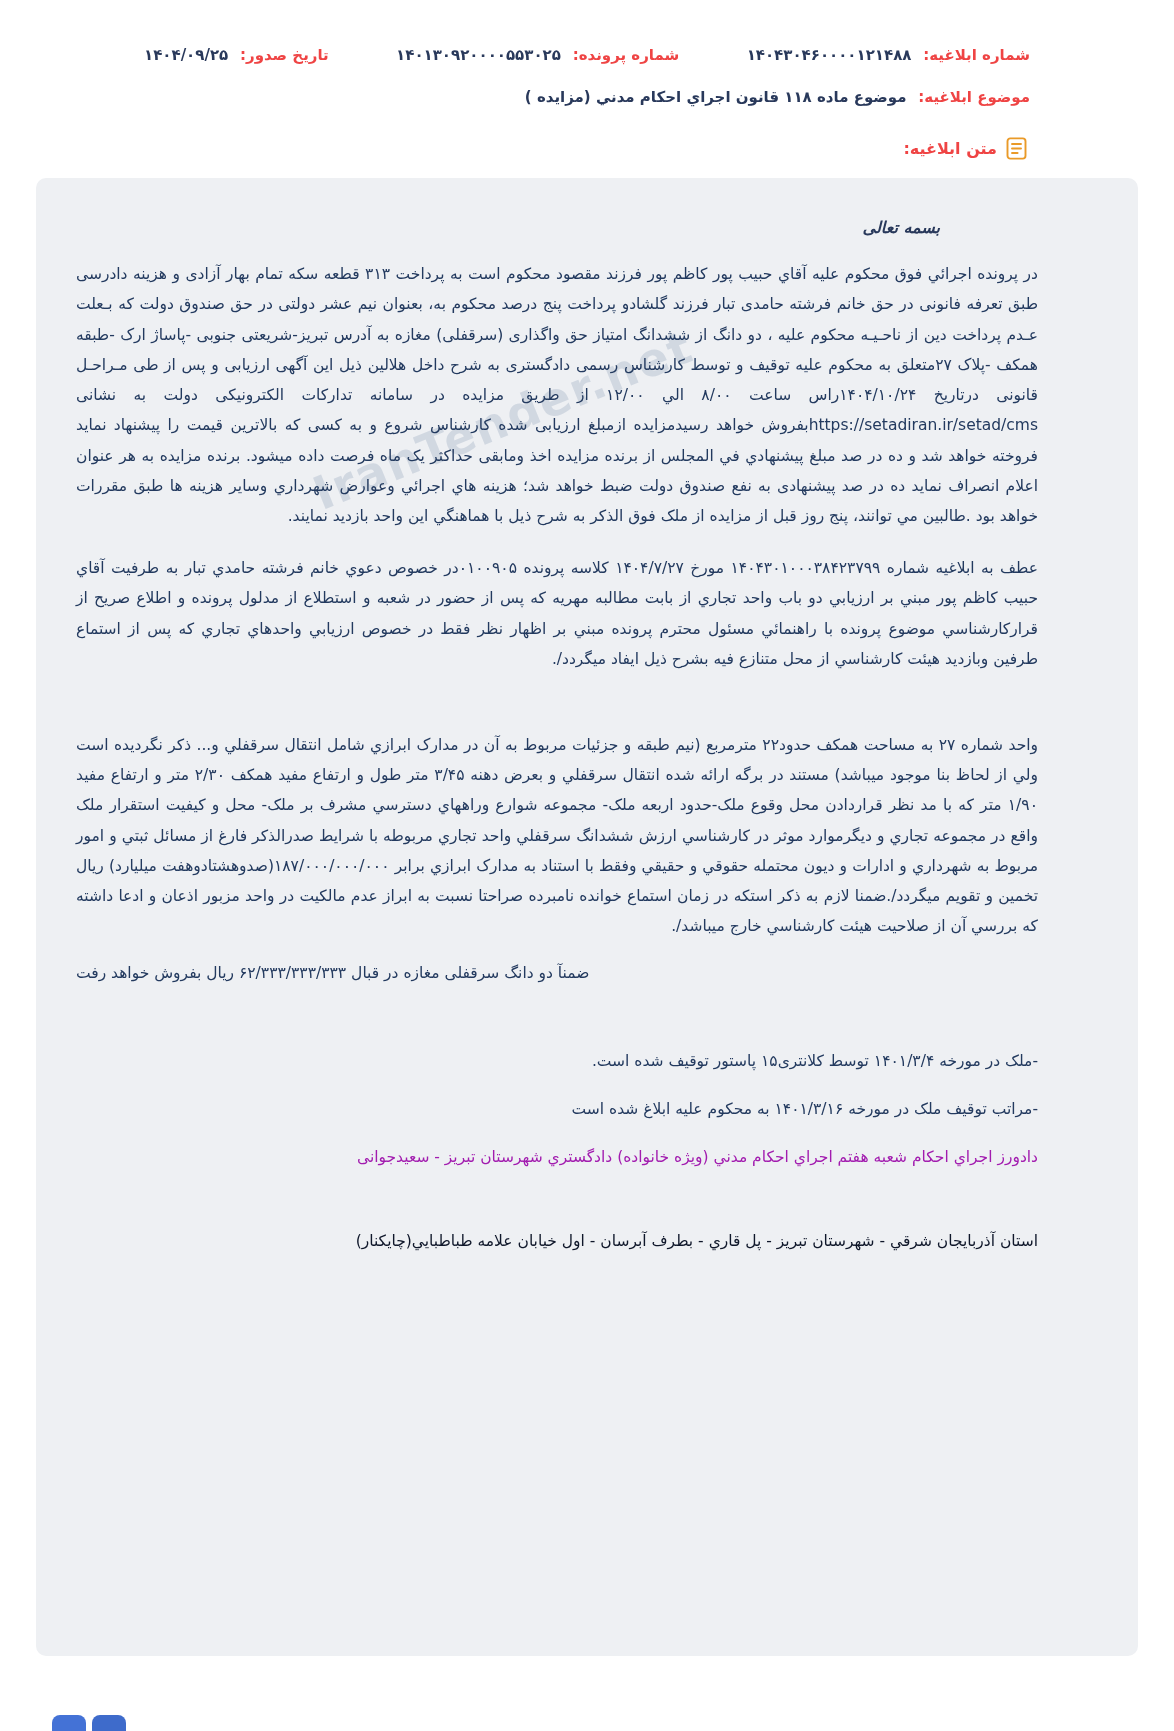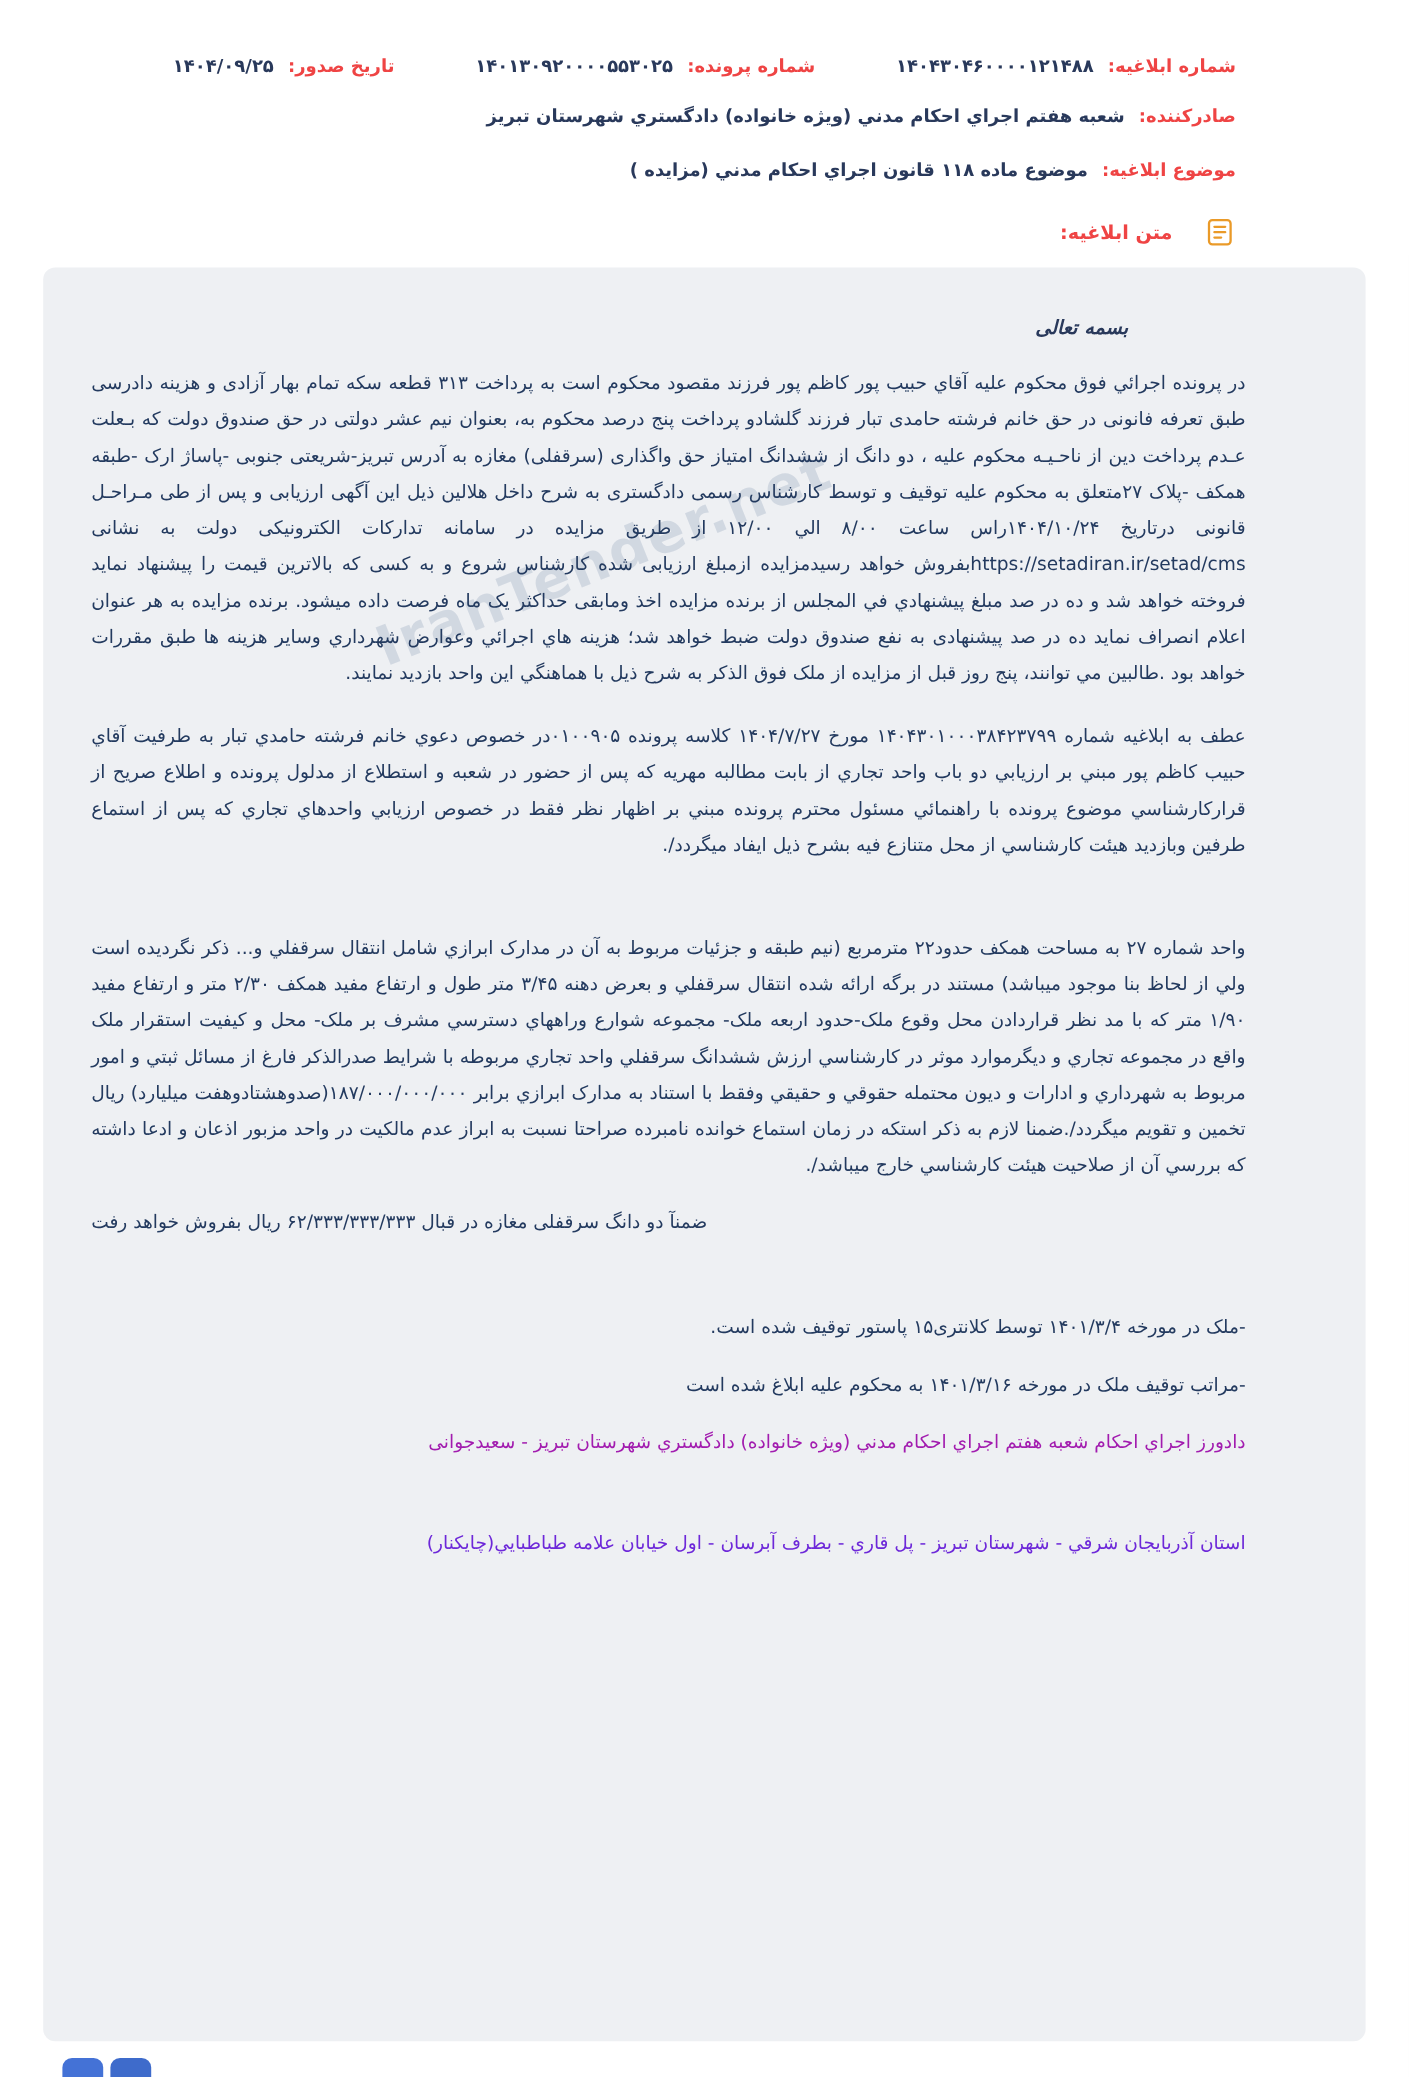--- a/index.html
+++ b/index.html
@@ -12,21 +12,21 @@
     overflow:hidden;
   }
   .page { position:relative; width:1174px; height:1731px; background:#ffffff; overflow:hidden; }
 
   
   .doc-header { padding:46px 144px 0 144px; }
   .meta-row { display:flex; justify-content:space-between; align-items:center; font-size:15px; }
   .label { color:#ef4444; font-weight:bold; }
   .value { color:#29395B; font-weight:bold; margin-right:7px; }
   .hline { margin-top:21px; font-size:15px; line-height:1.6; }
-  .body-label-row { display:flex; align-items:center; gap:26px; margin-top:26px; }
+  .body-label-row { display:flex; align-items:center; gap:6px; margin-top:26px; }
   .body-label-row .label { font-size:16px; }
   .note-icon { display:inline-flex; align-items:center; }
 
   
   .card {
     position:relative;
     margin:16px 36px 0 36px;
     background:#EEF0F3;
     border-radius:10px;
     padding:34px 100px 60px 40px;
@@ -46,21 +46,21 @@
   .bismillah { font-size:16px; font-weight:bold; padding-right:98px; margin-bottom:16px; line-height:1.95;font-style:italic; }
   .auction-title { font-size:15.5px; font-weight:bold; margin-bottom:18px; line-height:1.95; }
   .para { font-size:15.5px; line-height:1.95; text-align:justify; color:#233A5F; }
   .p1 { margin-bottom:22px; }
   .p2 { margin-bottom:56px; }
   .p3 { margin-bottom:16px; }
   .p4 { margin-bottom:58px; text-align:left; }
   .list-line { font-size:15.5px; line-height:1.95; margin-bottom:18px; color:#233A5F; }
   .li3 { margin-bottom:50px; }
   .sig1 { font-size:15.5px; line-height:1.95; margin-bottom:54px; color:#a21caf; }
-  .sig2 { font-size:15.5px; line-height:1.95; color:#6d28d9; }
+  .sig2 { font-size:15.5px; line-height:1.95; color:#0f172a; }
 
   
   .fab {
     position:absolute;
     width:34px; height:34px;
     border-radius:8px;
     background:#4472D6;
     bottom:-18px;
   }
   .fab1 { left:52px; }
@@ -80,24 +80,20 @@
       <div class="meta-item">
         <span class="label">شماره پرونده:</span>
         <span class="value">۱۴۰۱۳۰۹۲۰۰۰۰۵۵۳۰۲۵</span>
       </div>
       <div class="meta-item">
         <span class="label">تاریخ صدور:</span>
         <span class="value">۱۴۰۴/۰۹/۲۵</span>
       </div>
     </div>
 
-    <div class="hline">
-      <span class="label">صادرکننده:</span>
-      <span class="value">شعبه هفتم اجراي احکام مدني (ویژه خانواده) دادگستري شهرستان تبریز</span>
-    </div>
 
     <div class="hline">
       <span class="label">موضوع ابلاغیه:</span>
       <span class="value">موضوع ماده ۱۱۸ قانون اجراي احکام مدني (مزایده )</span>
     </div>
 
     <div class="body-label-row">
       <span class="note-icon">
         <svg width="27" height="27" viewBox="0 0 24 24" fill="none" stroke="#EA9A28" stroke-width="1.7" stroke-linecap="round" stroke-linejoin="round">
           <rect x="4" y="3" width="16" height="18" rx="2.5"></rect>

